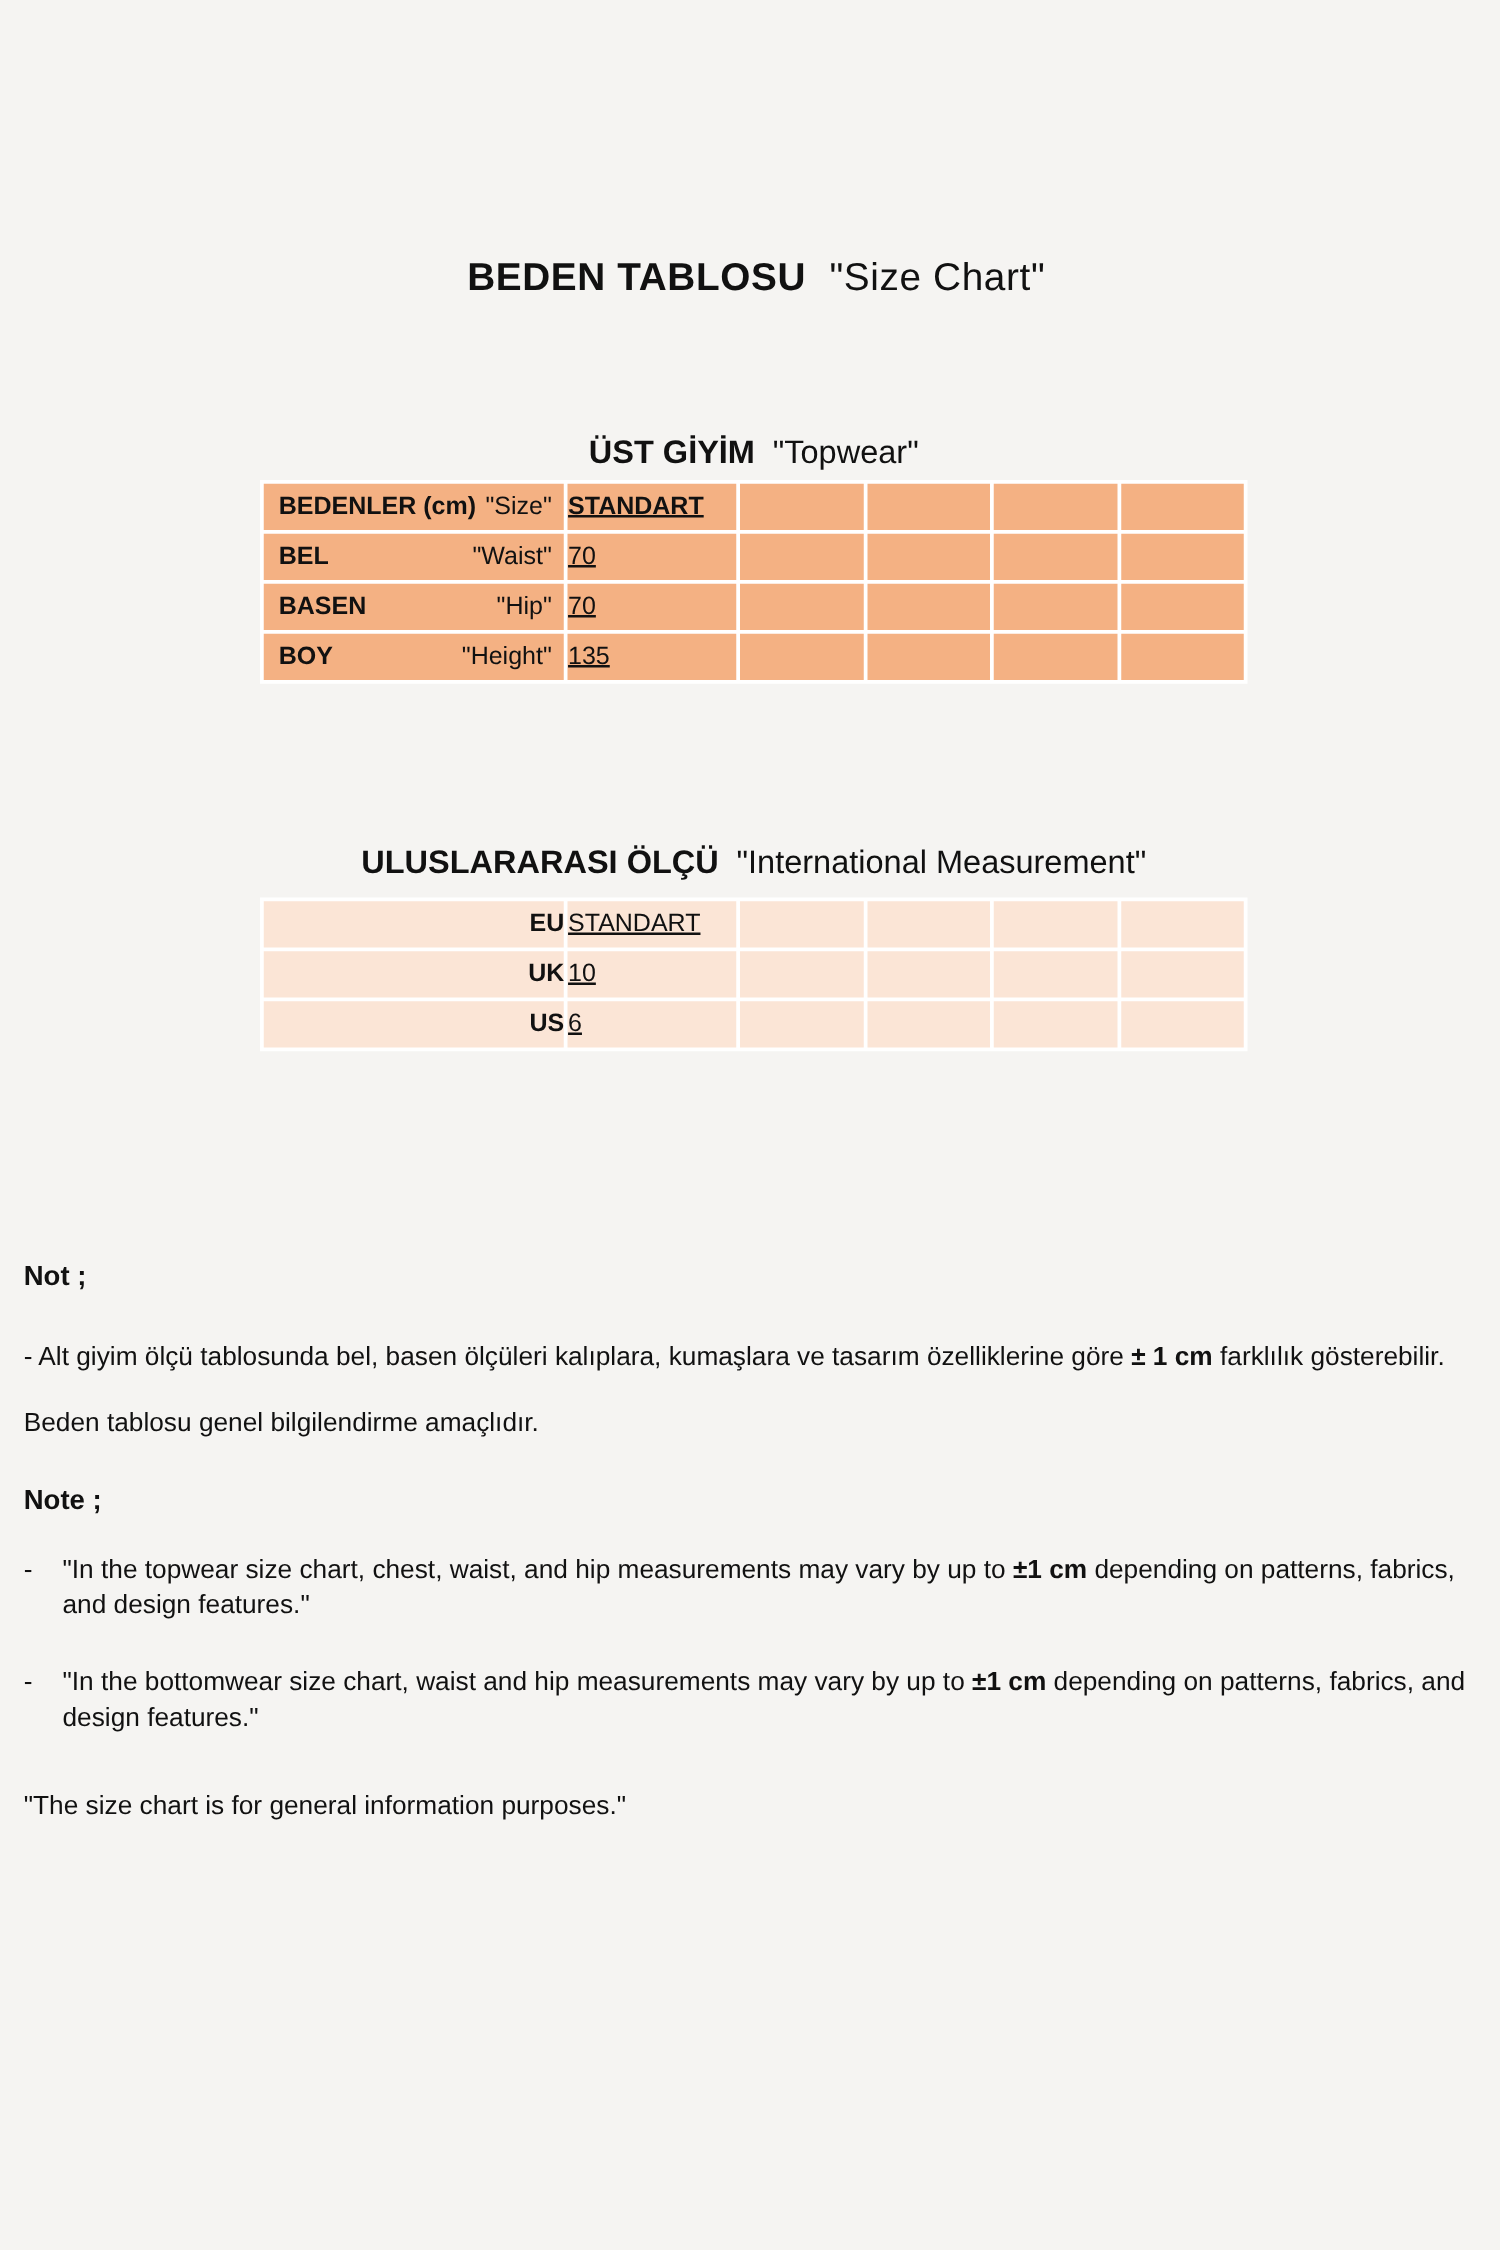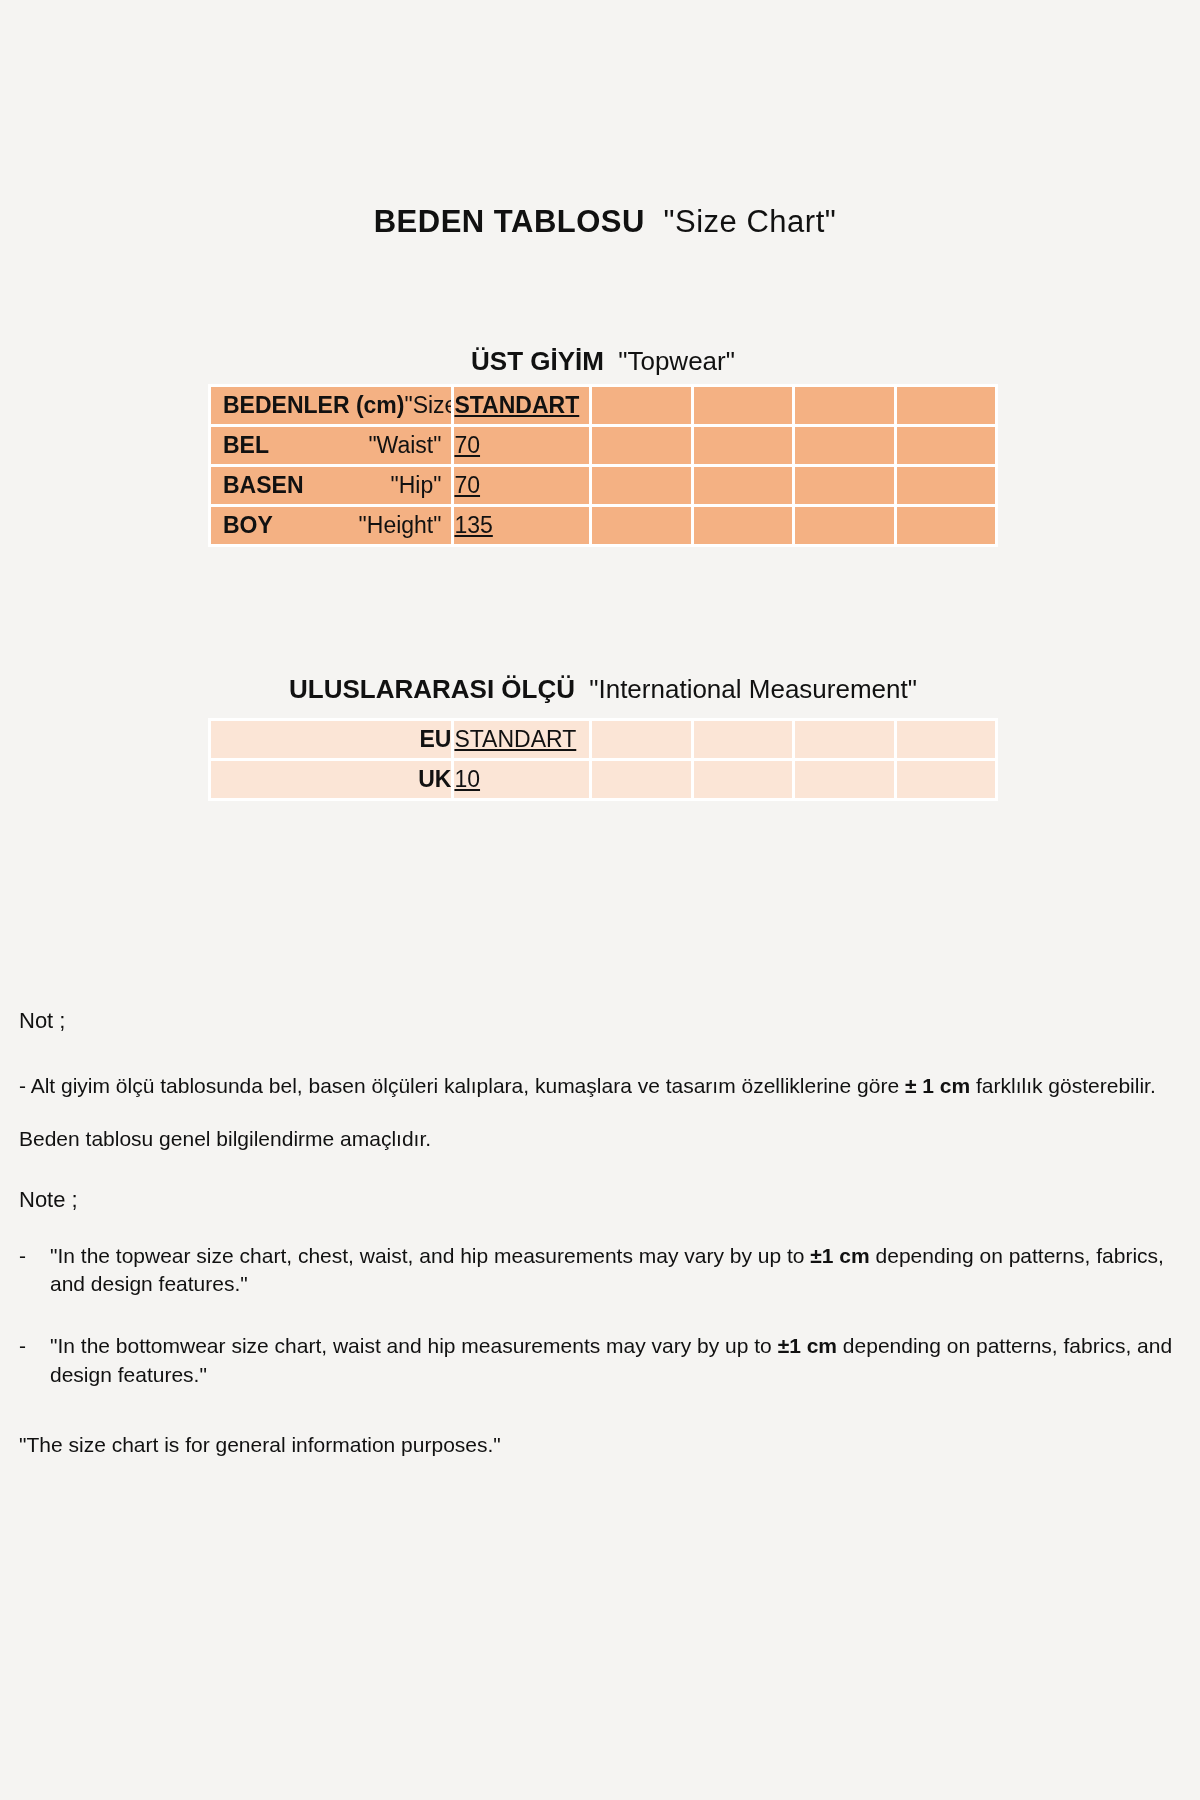--- a/index.html
+++ b/index.html
@@ -40,21 +40,21 @@
   .sec-topwear .sec-heading { margin-bottom: 7px; }
   .sec-intl    .sec-heading { margin-bottom: 13px; }
 
   table.size-table {
     border-collapse: separate;
     border-spacing: 3px;
     background: var(--grid, #ffffff);
     table-layout: fixed;
     width: 100%;
   }
-  table.size-table td { height: 37px; font-size: 23px; overflow: hidden; }
+  table.size-table td { height: 37px; font-size: 20px; overflow: hidden; }
   .t1 td { background: var(--table1-fill, #f4b183); }
   .t2 td { background: var(--table2-fill, #fbe5d6); }
 
   .cellflex {
     display: flex;
     justify-content: space-between;
     align-items: center;
     padding: 0 10px 0 12px;
   }
   .cellflex .lbl { font-weight: bold; white-space: nowrap; }
@@ -63,21 +63,21 @@
   tr.hdr td.val { font-weight: bold; }
   .t2 td.rlabel { font-weight: bold; padding-left: 27px; text-align: right; }
 
   
   .notes {
     position: absolute;
     top: 1006px; left: 19px; width: 1166px;
     font-size: 21px;
     line-height: 1.36;
   }
-  .note-heading { font-weight: normal; font-size: 22px; margin-bottom: 36px; }
+  .note-heading { font-weight: bold; font-size: 22px; margin-bottom: 36px; }
   .note-heading.en { margin-bottom: 27px; }
   .np { margin-bottom: 26px; }
   .np.gap-lg { margin-bottom: 25px; }
   .np.last { margin-bottom: 0; }
   .np b, .bullet b { font-weight: bold; }
   .bullet { display: flex; margin-bottom: 33px; }
   .bullet .dash { flex: 0 0 31px; }
   .bullet .btext { flex: 1; }
   .bullet.gap-lg { margin-bottom: 42px; }
 </style>
@@ -186,20 +186,28 @@
         <td></td>
       </tr>
       <tr>
         <td class="rlabel">UK</td>
         <td class="val">10</td>
         <td></td>
         <td></td>
         <td></td>
         <td></td>
       </tr>
+      <tr>
+        <td class="rlabel">US</td>
+        <td class="val">6</td>
+        <td></td>
+        <td></td>
+        <td></td>
+        <td></td>
+      </tr>
     </tbody>
       </table>
   </div>
 
   <div class="notes">
 
     <div class="note-heading">Not ;</div>
 
 
     <p class="np gap-lg"><span>- Alt giyim ölçü tablosunda bel, basen ölçüleri kalıplara, kumaşlara ve tasarım özelliklerine göre </span><b>± 1 cm</b><span> farklılık gösterebilir.</span></p>

